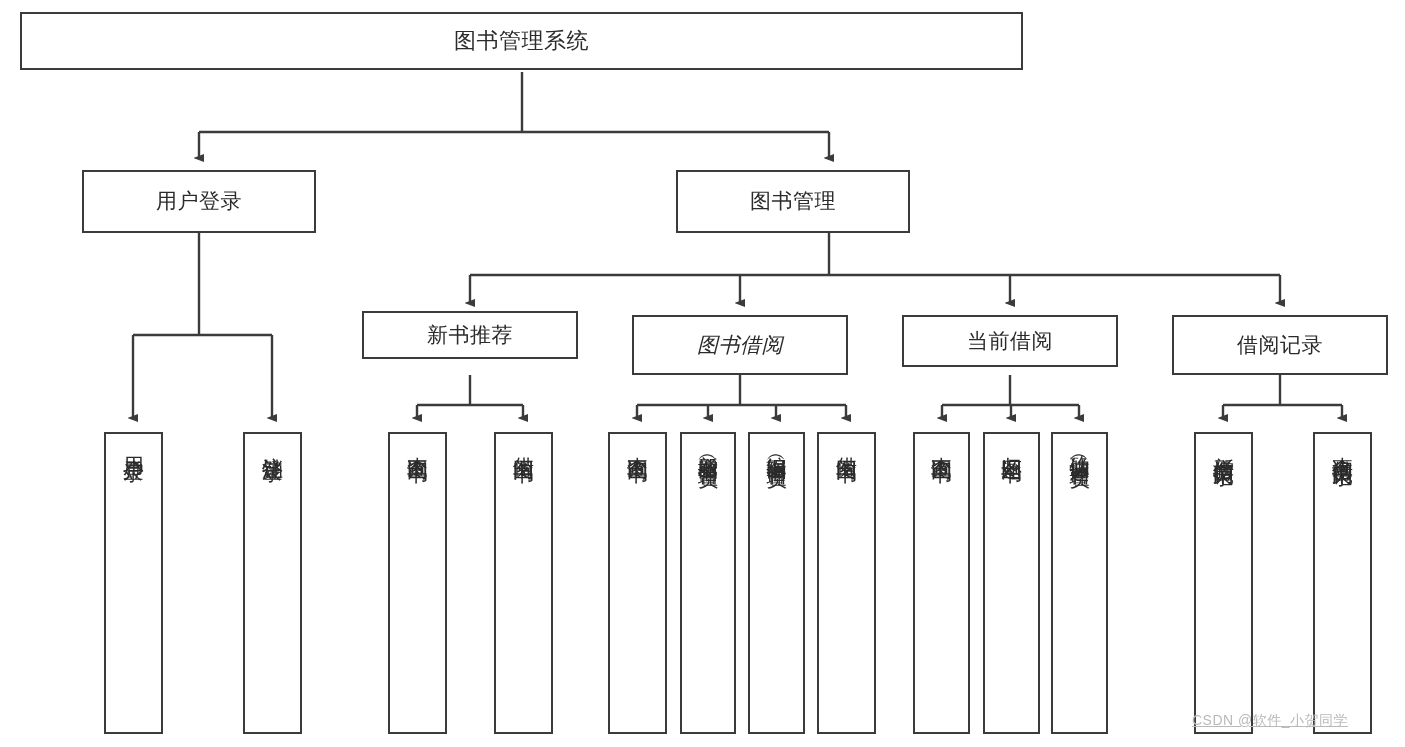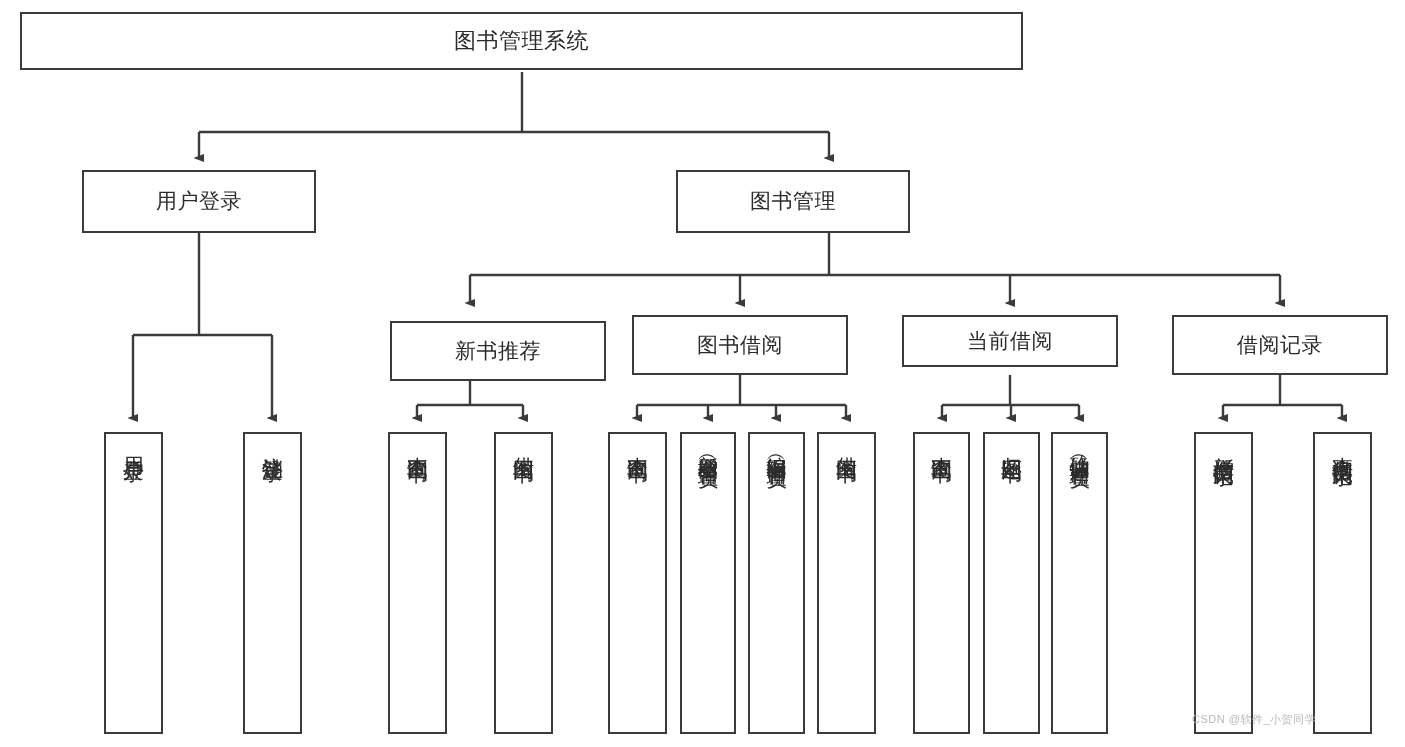--- a/index.html
+++ b/index.html
@@ -65,24 +65,25 @@
     letter-spacing: 2px;
     margin: 0 auto;
   }
   .v-node.tall-text .label {
     font-size: 20px;
   }
   #watermark {
     position: absolute;
     left: 1192px;
     top: 712px;
-    font-size: 11px;
+    font-size: 14px;
     color: #b9b9b9;
     white-space: nowrap;
     letter-spacing: 0.5px;
+    text-decoration: underline;
   }
 </style>
 </head>
 <body>
 
 <div id="canvas">
 
   <svg id="edges" viewBox="0 0 1405 747" xmlns="http://www.w3.org/2000/svg">
     <defs>
       <marker id="arrow" markerWidth="10" markerHeight="10" refX="5" refY="5" orient="auto" markerUnits="userSpaceOnUse">
@@ -138,25 +139,25 @@
   </div>
 
   <div class="node h-node" style="left:82px; top:170px; width:234px; height:63px;">
     <span class="label">用户登录</span>
   </div>
 
   <div class="node h-node" style="left:676px; top:170px; width:234px; height:63px;">
     <span class="label">图书管理</span>
   </div>
 
-  <div class="node h-node" style="left:362px; top:321px; width:216px; height:60px;margin-left:28px;">
+  <div class="node h-node" style="left:362px; top:311px; width:216px; height:48px;">
     <span class="label">新书推荐</span>
   </div>
 
-  <div class="node h-node" style="left:632px; top:315px; width:216px; height:60px;">
+  <div class="node h-node" style="left:632px; top:315px; width:216px; height:60px;font-style:italic;">
     <span class="label">图书借阅</span>
   </div>
 
   <div class="node h-node" style="left:902px; top:315px; width:216px; height:52px;">
     <span class="label">当前借阅</span>
   </div>
 
   <div class="node h-node" style="left:1172px; top:315px; width:216px; height:60px;">
     <span class="label">借阅记录</span>
   </div>

